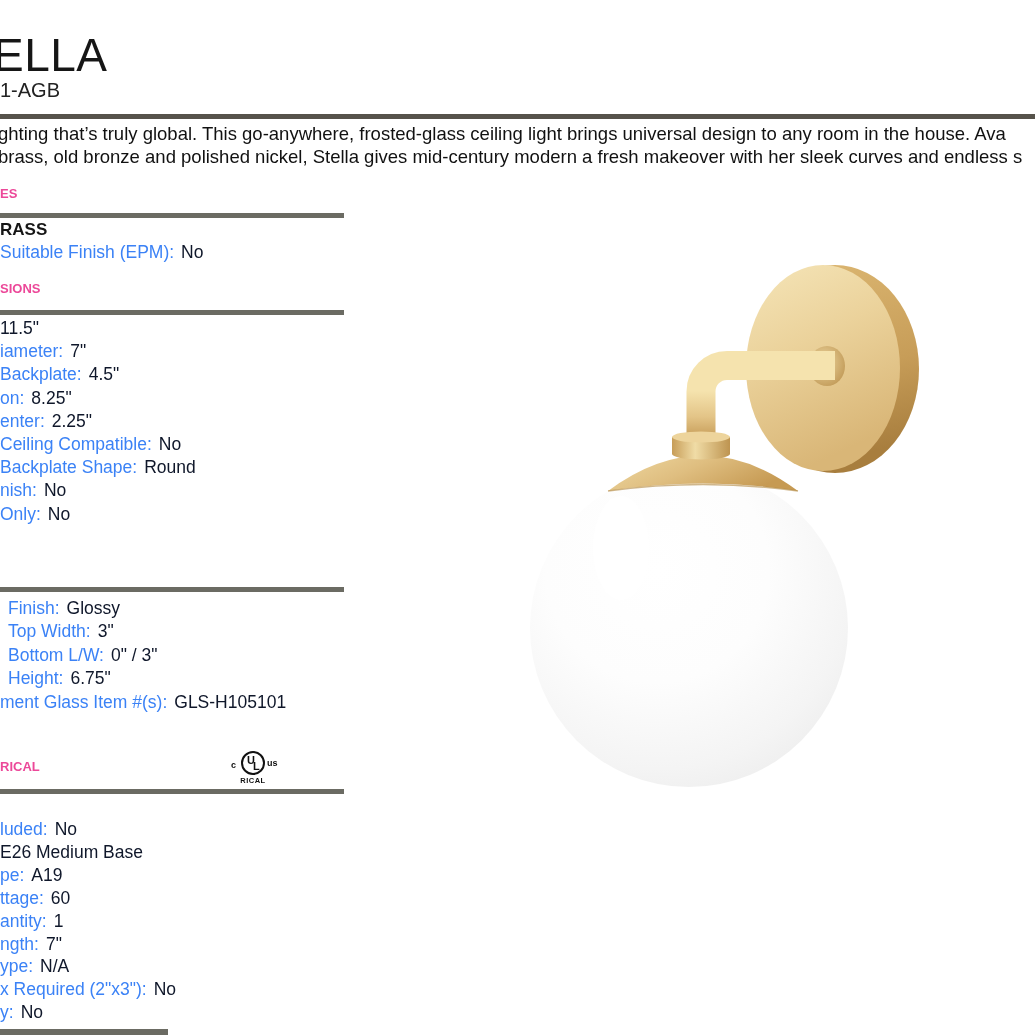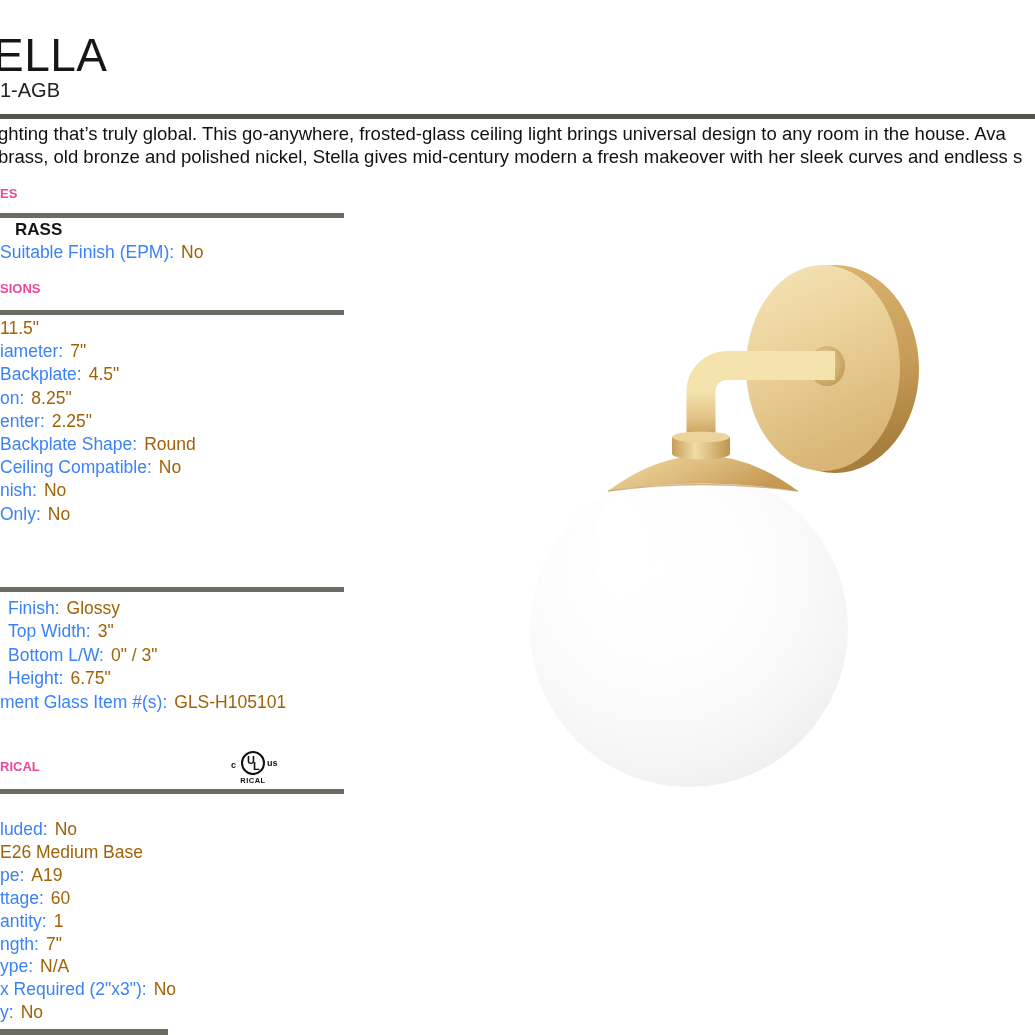--- a/index.html
+++ b/index.html
@@ -19,26 +19,26 @@
   #rule-electrical { left:0; top:789px; }
   #rule-bottom { left:0; top:1029px; width:168px; height:6px; background:#6b6b63; }
 
   .desc { left:-2px; top:122px; font-size:18.5px; line-height:23.3px; color:#111; white-space:nowrap; }
 
   .heading { font-size:13px; font-weight:bold; line-height:1.2; color:#ec4899; white-space:nowrap; }
   #features-heading { left:0; top:186px; }
   #dimensions-heading { left:0; top:281px; }
   #electrical-heading { left:0; top:759px; }
 
-  .finish-name { left:0; top:220px; font-size:17px; font-weight:bold; color:#161616; white-space:nowrap;margin-left:15px; }
+  .finish-name { left:0; top:220px; font-size:17px; font-weight:bold; color:#161616; white-space:nowrap; }
 
   .rows { font-size:17.5px; line-height:23.2px; white-space:nowrap; }
   .row { white-space:nowrap; }
   .lbl { color:#3b82f6; }
-  .val { color:#a16207;margin-top:36px; }
+  .val { color:#0f172a;margin-top:36px; }
   .lbl:not(:empty) + .val { margin-left:7px; }
   .ind2 { padding-left:2px; }
   .ind6 { padding-left:8px; }
 
   #features-rows { left:0; top:241px; }
   #dimensions-rows { left:0; top:317px; }
   #shade-rows { left:0; top:597px; line-height:23.4px; }
   #electrical-rows { left:0; top:818px; line-height:22.9px; }
 
   
@@ -79,22 +79,22 @@
 
   <div id="dimensions-heading" class="abs heading">SIONS</div>
   <div id="rule-dimensions" class="abs rule"></div>
 
   <div id="dimensions-rows" class="abs rows">
     <div class="row"><span class="lbl"></span><span class="val">11.5"</span></div>
     <div class="row"><span class="lbl">iameter:</span><span class="val">7"</span></div>
     <div class="row"><span class="lbl">Backplate:</span><span class="val">4.5"</span></div>
     <div class="row"><span class="lbl">on:</span><span class="val">8.25"</span></div>
     <div class="row"><span class="lbl">enter:</span><span class="val">2.25"</span></div>
+    <div class="row"><span class="lbl">Ceiling Compatible:</span><span class="val">No</span></div>
     <div class="row"><span class="lbl">Backplate Shape:</span><span class="val">Round</span></div>
-    <div class="row"><span class="lbl">Ceiling Compatible:</span><span class="val">No</span></div>
     <div class="row"><span class="lbl">nish:</span><span class="val">No</span></div>
     <div class="row"><span class="lbl">Only:</span><span class="val">No</span></div>
   </div>
 
   <div id="rule-shade" class="abs rule"></div>
 
   <div id="shade-rows" class="abs rows">
     <div class="row ind6"><span class="lbl">Finish:</span><span class="val">Glossy</span></div>
     <div class="row ind6"><span class="lbl">Top Width:</span><span class="val">3"</span></div>
     <div class="row ind6"><span class="lbl">Bottom L/W:</span><span class="val">0" / 3"</span></div>

